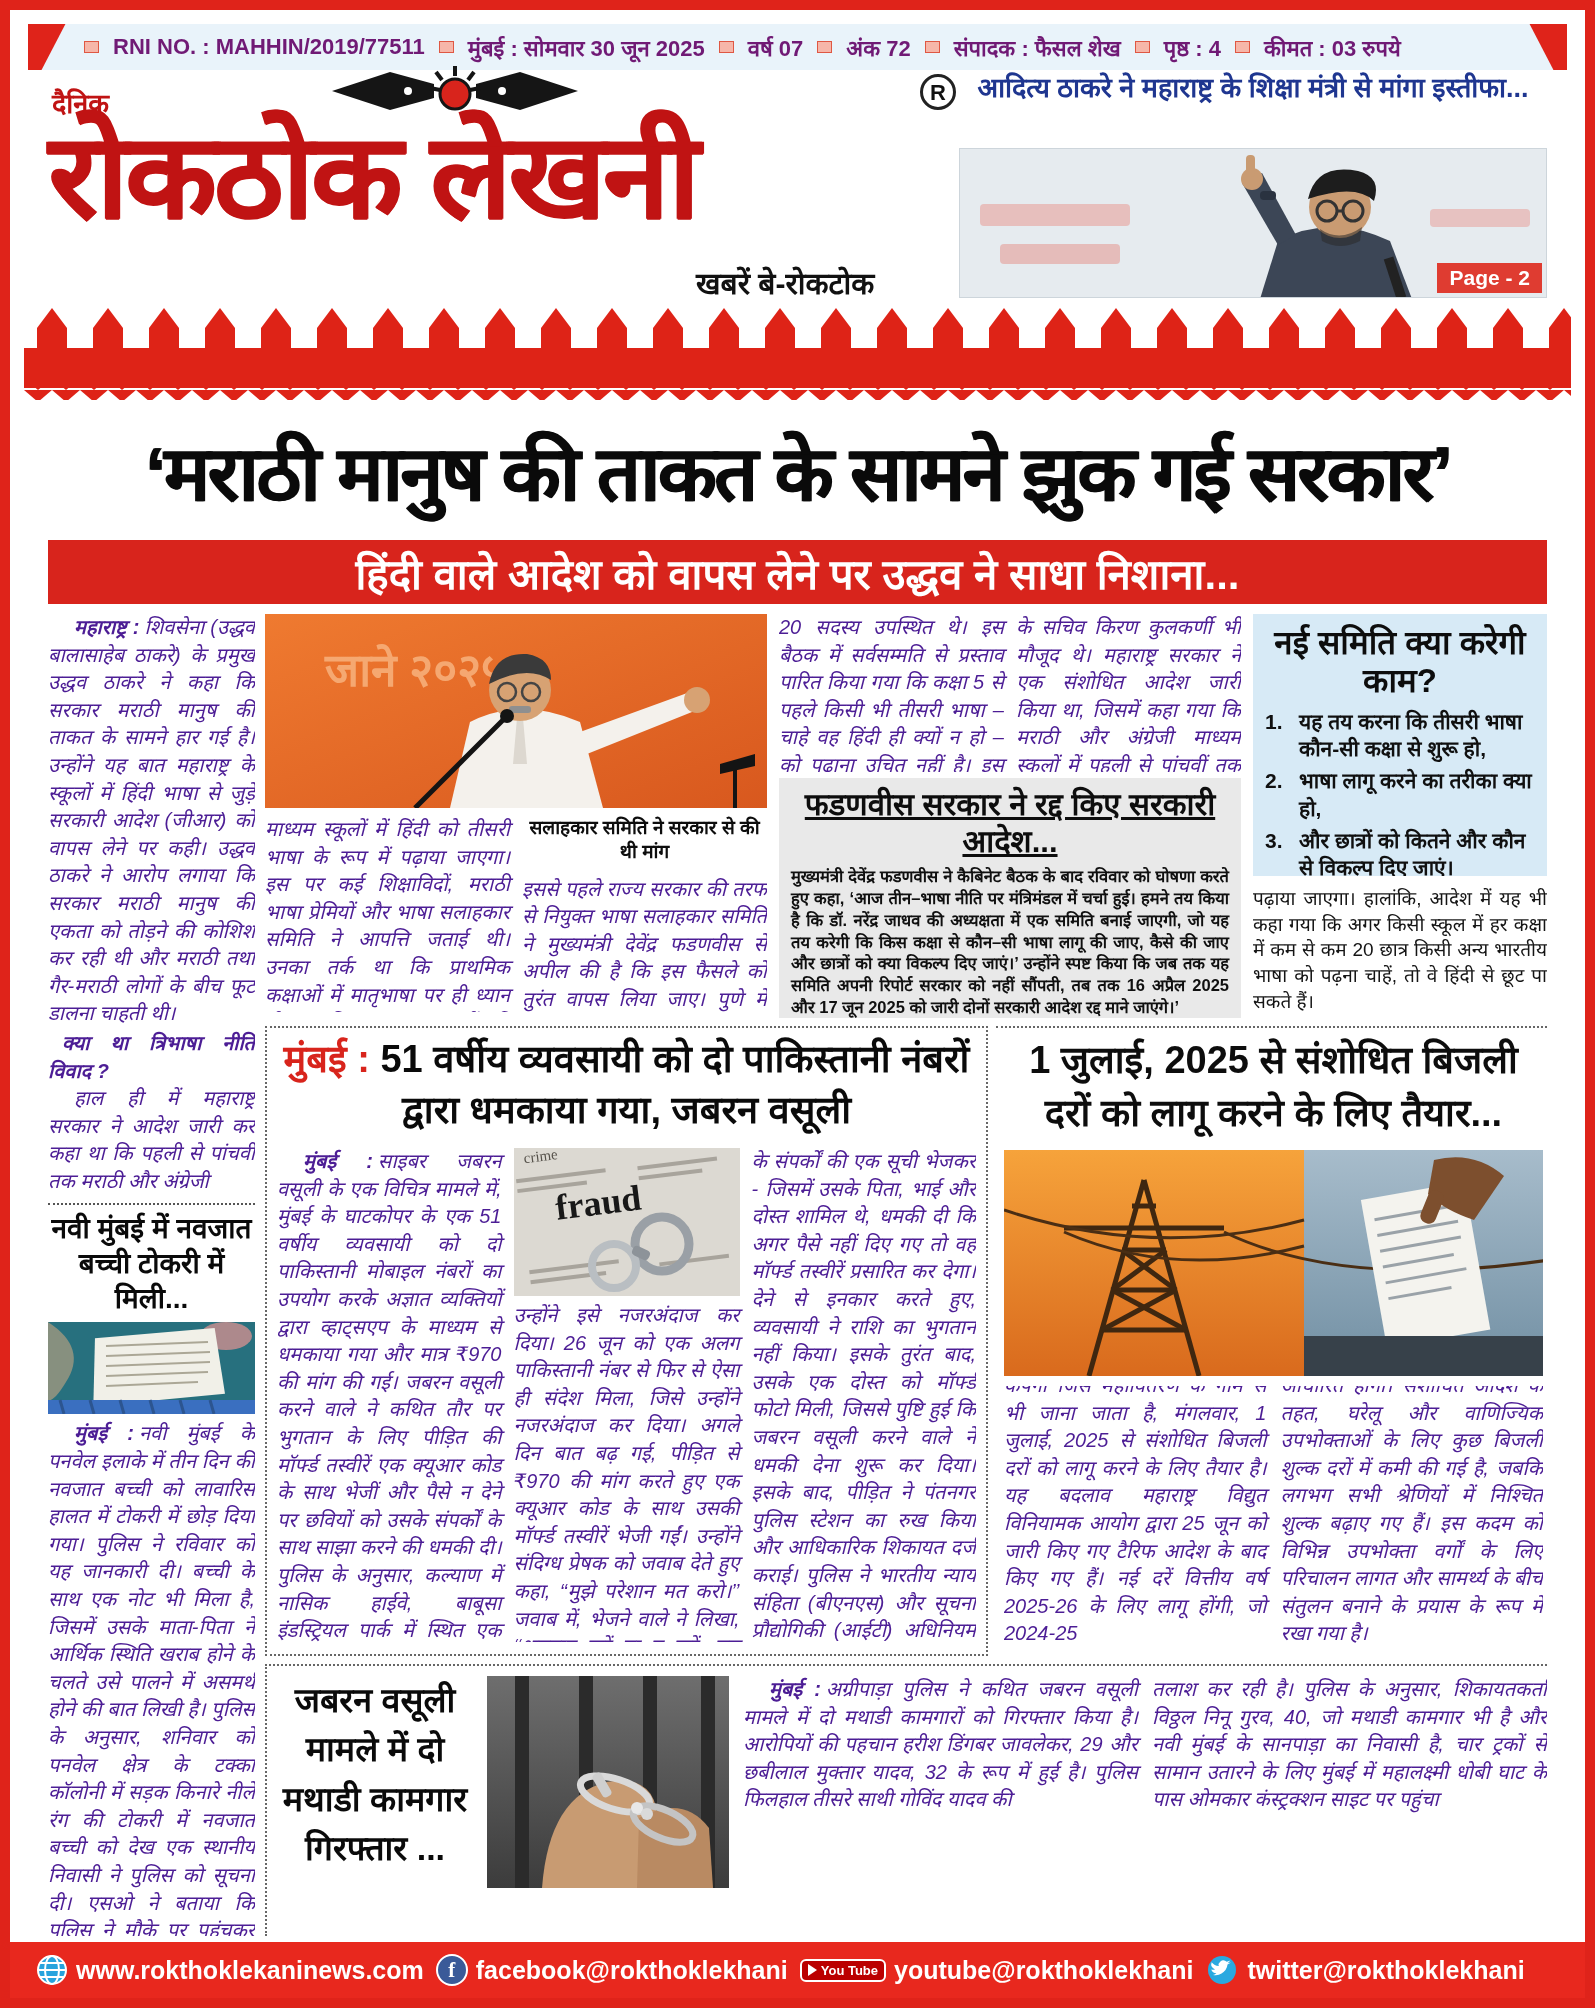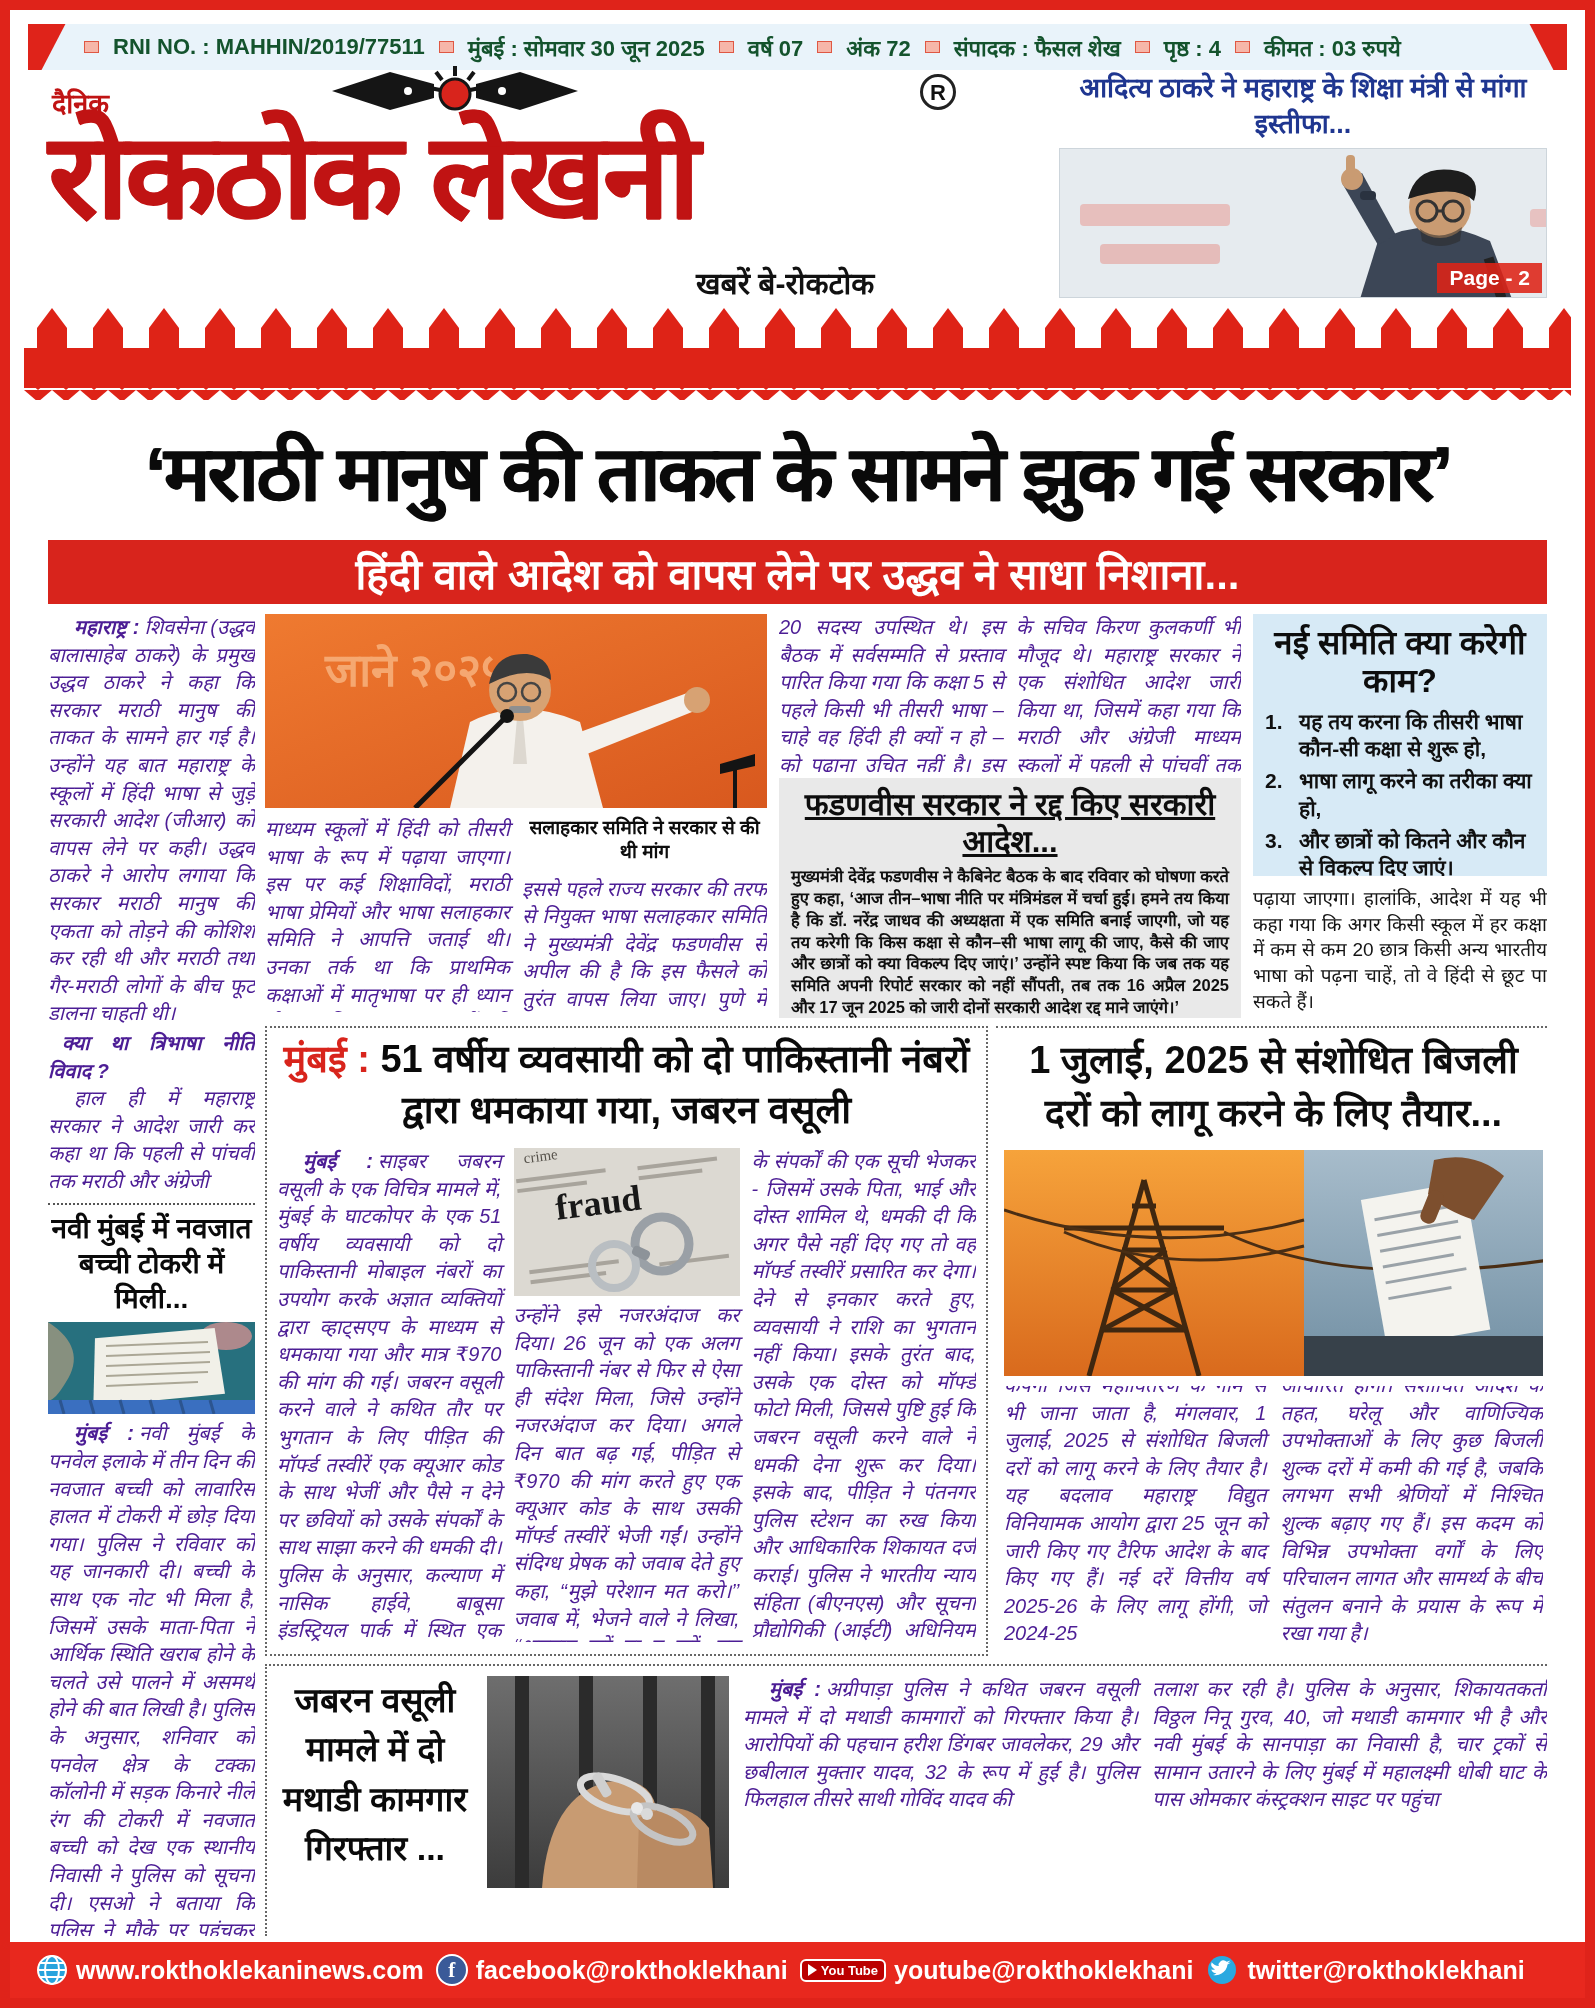--- a/index.html
+++ b/index.html
@@ -7,21 +7,21 @@
   body { font-family:"Liberation Sans", "DejaVu Sans", sans-serif; }
   .page {
     position:relative; width:1595px; height:2008px; margin:0 auto;
     border:10px solid #df231a; background:#fff; overflow:hidden;
     display:flex; flex-direction:column; padding:0 38px;
   }
   
   .topbar {
     position:relative; margin:14px -20px 0 -20px; height:46px;
     background:#e9f3fa; display:flex; align-items:center; gap:14px;
-    font-weight:bold; font-size:22px; color:#14532d; padding:0 56px;
+    font-weight:bold; font-size:22px; color:#701a75; padding:0 56px;
     white-space:nowrap; overflow:hidden;
   }
   .tri { position:absolute; top:0; width:52px; height:46px; background:#df231a; }
   .tri.left  { left:0;  clip-path:polygon(0 0, 72% 0, 26% 100%, 0 100%); }
   .tri.right { right:0; clip-path:polygon(28% 0, 100% 0, 100% 100%, 74% 100%); }
   .sqbullet { display:inline-block; width:15px; height:12px; background:#f6b6a9; border:1px solid #df5743; flex:none; }
   
   .masthead { position:relative; height:232px; flex:none; }
   .daily { position:absolute; left:4px; top:14px; color:#c01313; font-size:27px; font-weight:bold; }
   .m-title {
@@ -29,21 +29,21 @@
     font-size:118px; font-weight:900; line-height:1.3; white-space:nowrap;
     letter-spacing:-2px; text-shadow:2px 0 #c01313, 1px 1px #c01313;
   }
   .tagline { position:absolute; left:648px; top:192px; font-size:30px; font-weight:900; color:#111; }
   .regmark {
     position:absolute; left:872px; top:4px; width:36px; height:36px; border:3px solid #222;
     border-radius:50%; text-align:center; line-height:31px; font-size:22px; font-weight:bold; color:#111;
   }
   .ornament { position:absolute; left:282px; top:-6px; }
   
-  .teaser { position:absolute; right:0; top:0; width:488px; height:230px; }
+  .teaser { position:absolute; right:0; top:0; width:588px; height:230px; }
   .teaser-head { color:#1f3690; font-weight:bold; font-size:27px; text-align:center; line-height:1.35; height:78px; }
   .teaser-photo { position:relative; width:100%; height:150px; overflow:hidden; border:1px solid #cdd5db; }
   .page-badge {
     position:absolute; right:4px; bottom:4px; background:rgba(222,35,23,.88); color:#fff;
     font-size:21px; font-weight:bold; padding:3px 12px;
   }
   
   .zigzag { flex:none; margin:4px -24px 0 -24px; height:94px; }
   
   .lead-headline {

